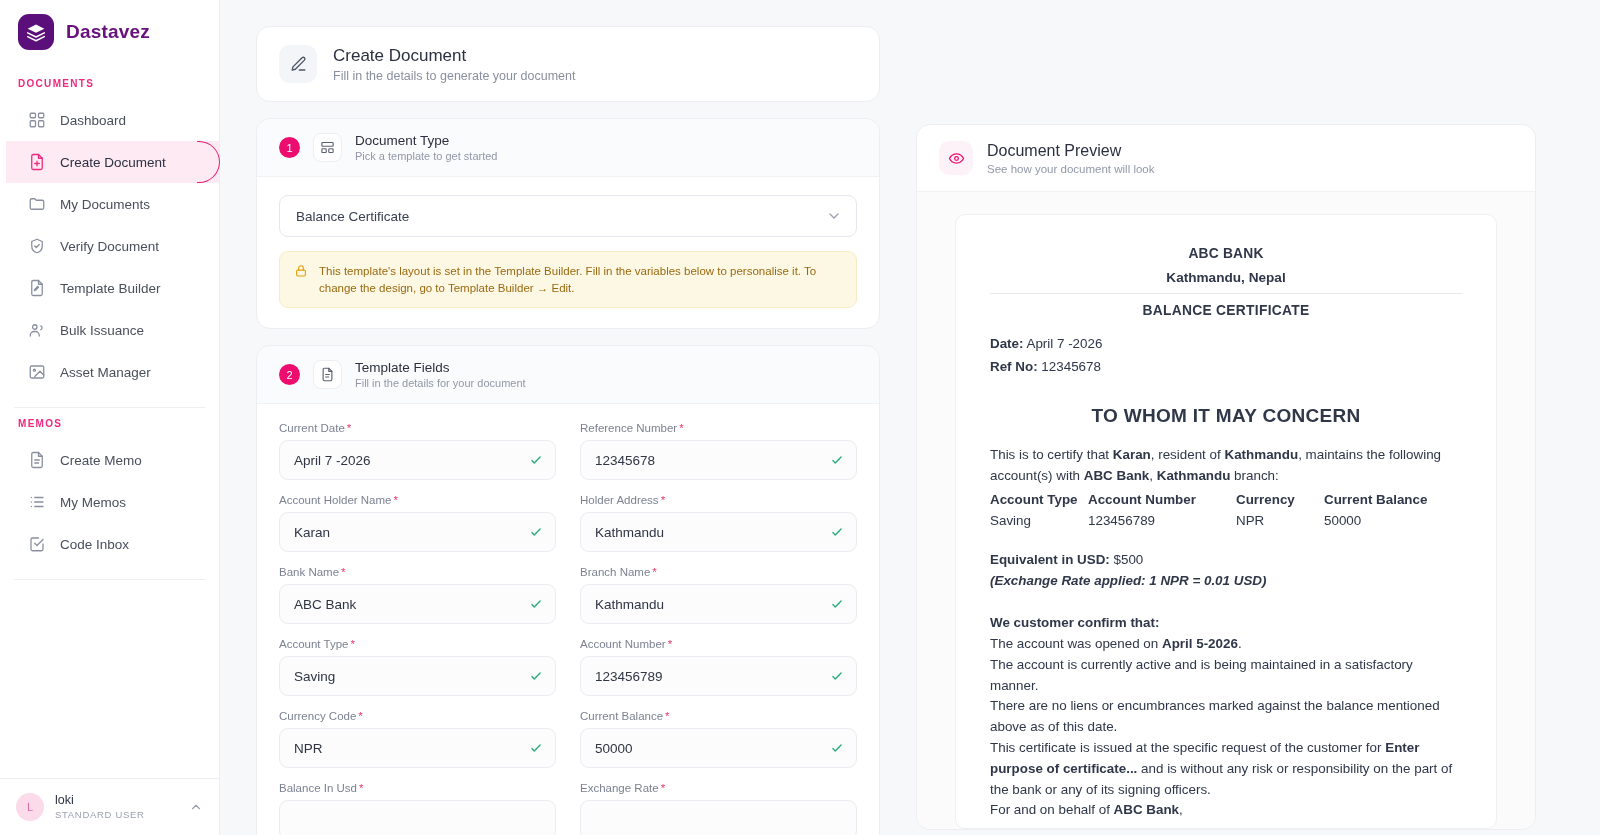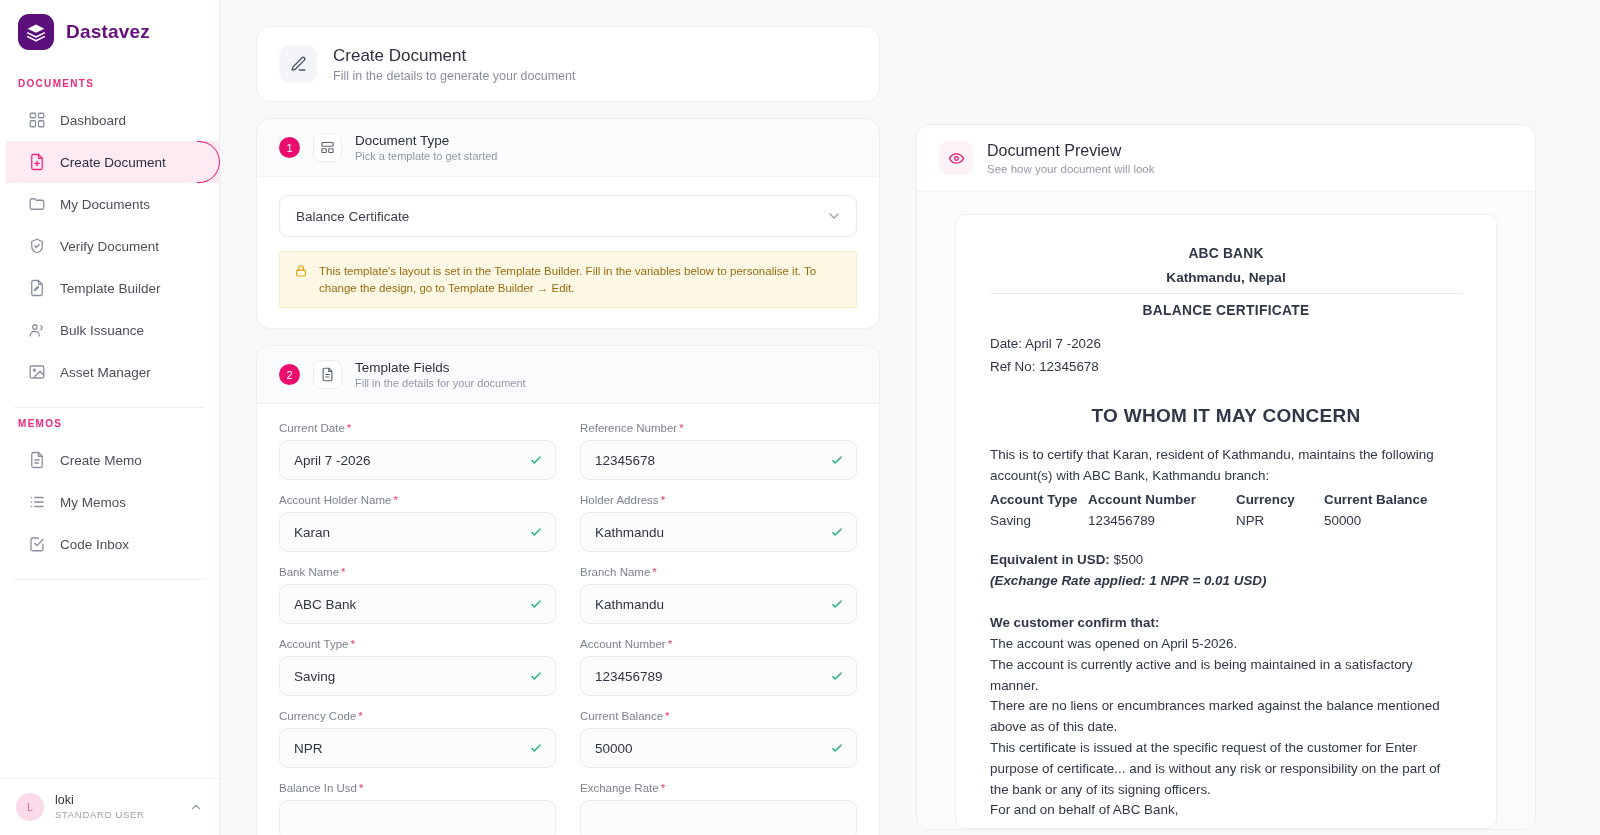--- a/index.html
+++ b/index.html
@@ -99,21 +99,21 @@
   .sec-body { padding: 18px 22px 20px 22px; }
 
   .select-box {
     height: 42px; border: 1px solid #e6e8ef; border-radius: 9px; background: #ffffff;
     display: flex; align-items: center; justify-content: space-between;
     padding: 0 14px 0 16px; font-size: 13.5px; color: #3a4050; cursor: pointer;
   }
   .select-caret { color: #9aa0ae; display: flex; }
 
   .notice {
-    margin-top: 14px; background: #fdf8e3; border: 1px solid #f6ecc2; border-radius: 3px;
+    margin-top: 14px; background: #fdf8e3; border: 1px solid #f6ecc2; border-radius: 9px;
     display: flex; gap: 10px; padding: 11px 14px;
   }
   .notice-ico { color: #e3a008; flex: 0 0 15px; margin-top: 1px; display:flex; }
   .notice-text { font-size: 11.5px; color: #9a6a12; line-height: 1.45; }
 
   
   .fields { display: grid; grid-template-columns: 1fr 1fr; column-gap: 24px; row-gap: 14px; }
   .field-label { font-size: 11.5px; color: #7c8292; margin-bottom: 6px; }
   .req { color: #f0396d; margin-left: 2px; }
   .input-wrap {
@@ -144,21 +144,21 @@
   }
   .doc-center { text-align: center; }
   .doc-bank { font-weight: 700; font-size: 13.8px; letter-spacing: .2px; }
   .doc-city { font-weight: 700; font-size: 13.6px; margin-top: 3px; }
   .doc-rule { height: 1px; background: #e7e9ee; margin: 5px 0 6px 0; }
   .doc-cert-title { font-weight: 700; font-size: 13.8px; letter-spacing: .3px; }
   .doc-meta { margin-top: 12px; }
   .doc-meta div { margin-bottom: 2px; }
   .doc-whom { text-align: center; font-weight: 700; font-size: 19px; letter-spacing: .3px; margin: 24px 0 14px 0; }
   .doc-p { margin-bottom: 0; }
-  b { font-weight: 400; text-align: center; }
+  b { font-weight: 700; text-align: center; }
   .tbl-head { font-weight: 700; display: flex; margin-top: 4px; }
   .tbl-row { display: flex; }
   .c1 { width: 98px; flex: 0 0 98px; }
   .c2 { width: 148px; flex: 0 0 148px; }
   .c3 { width: 88px; flex: 0 0 88px; }
   .c4 { flex: 1 1 auto; }
   .doc-gap { height: 16px; }
   .doc-usd { font-weight: 700; margin-top: 2px; }
   .doc-rate { font-style: italic; font-weight: 600; }
   .doc-confirm-h { font-weight: 700; margin-top: 22px; }

